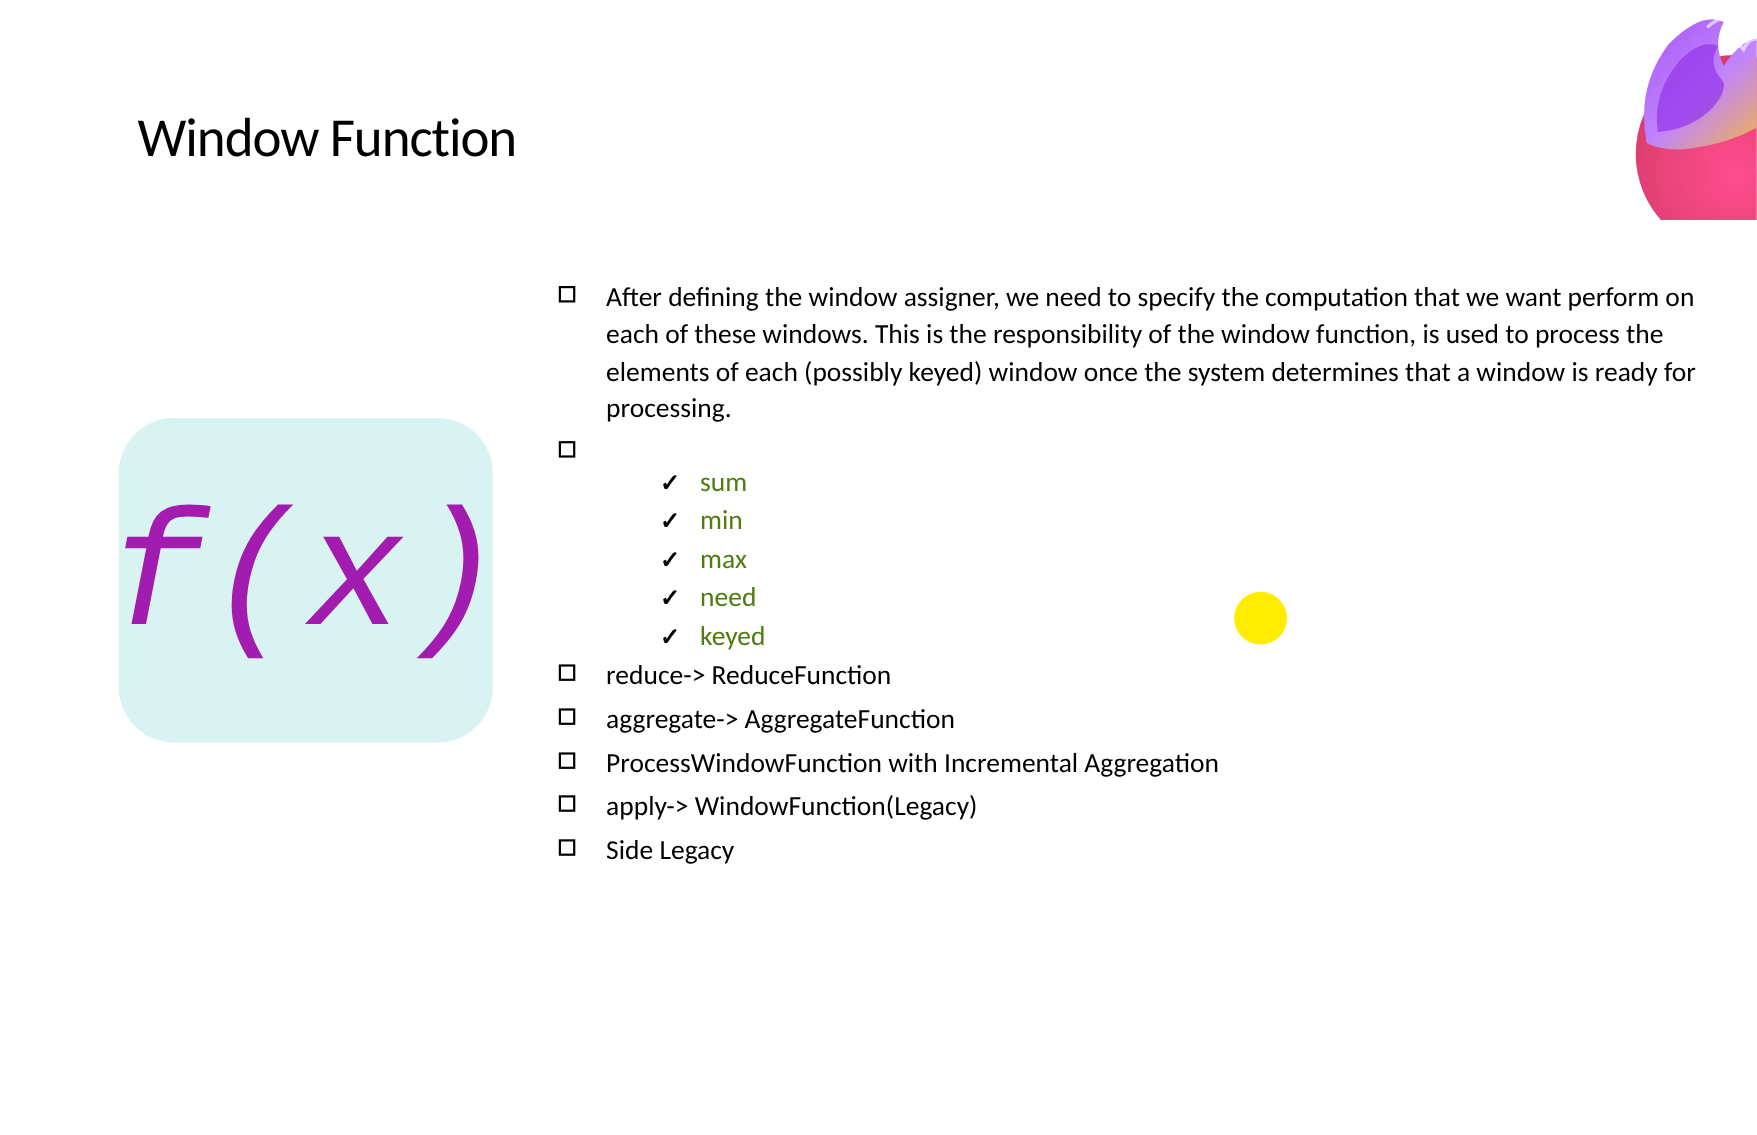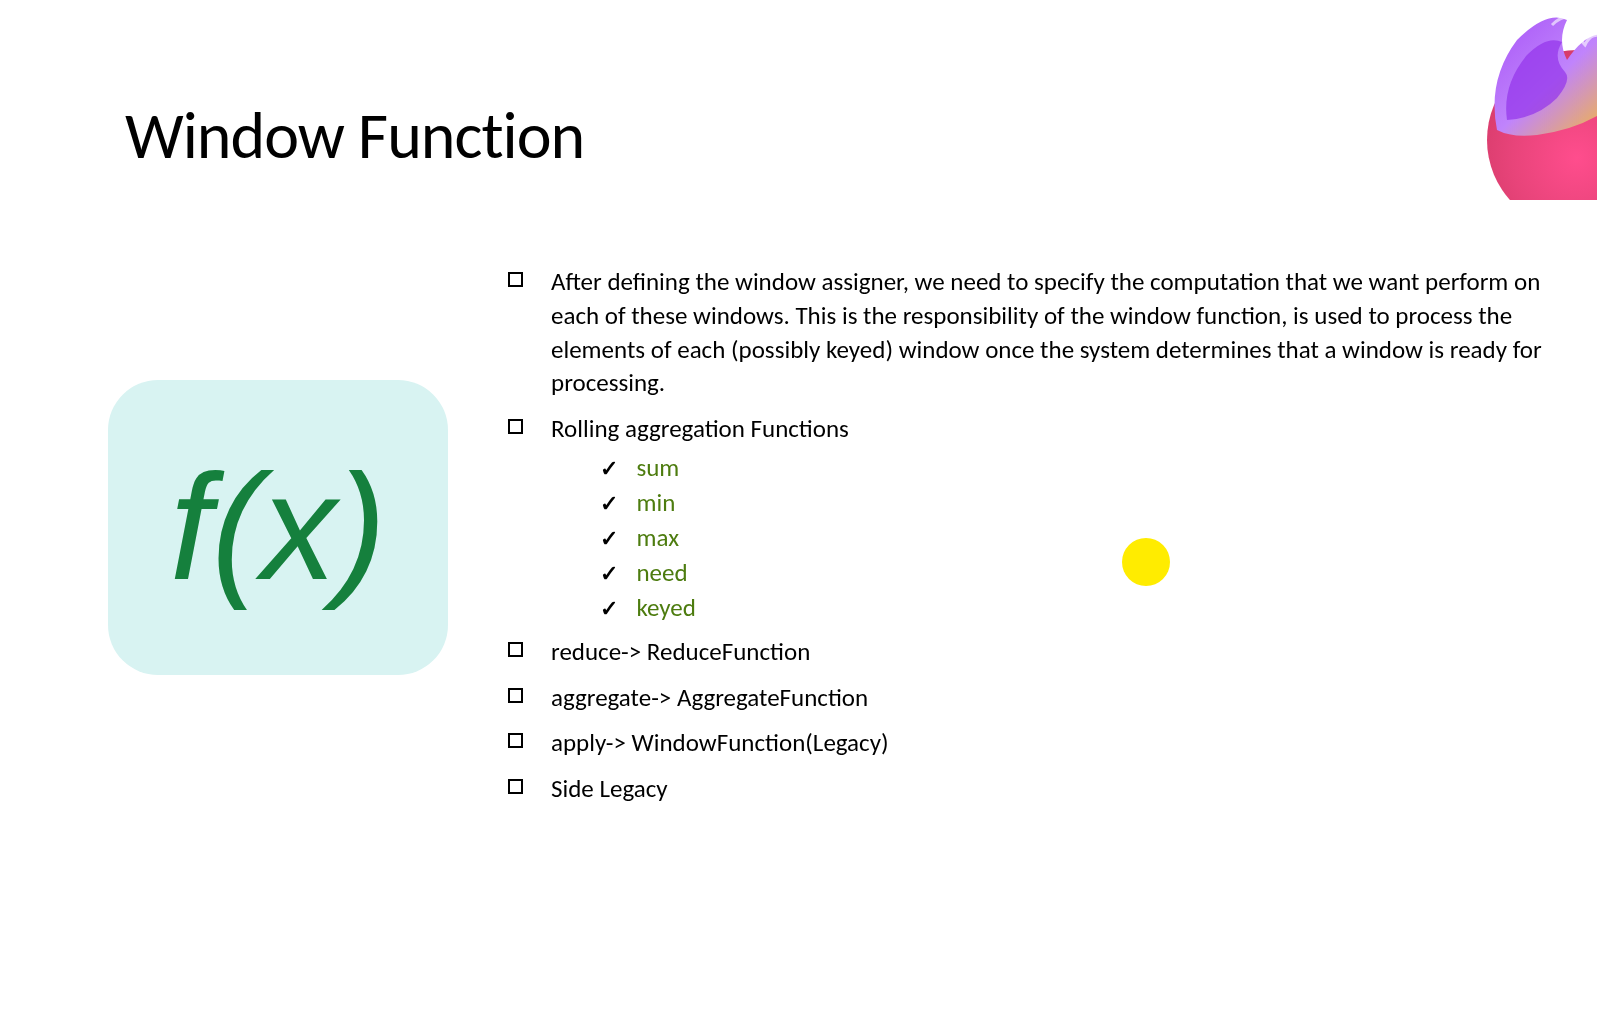--- a/index.html
+++ b/index.html
@@ -8,54 +8,53 @@
       background: #ffffff;
       width: 1597px;
       height: 1032px;
       position: relative;
       overflow: hidden;
     }
     .slide-title {
       position: absolute;
       top: 95px;
       left: 125px;
-      font-size: 66px;
+      font-size: 50px;
       font-weight: 400;
       color: #000000;
       letter-spacing: -1px;
     }
     .fx-box {
       position: absolute;
       top: 380px;
       left: 108px;
       width: 340px;
       height: 295px;
       background: #d8f3f2;
       border-radius: 50px;
       display: flex;
       align-items: center;
       justify-content: center;
     }
     .fx-text {
-      font-family: Liberation Sans, sans-serif;
+      font-family: Liberation Mono, monospace;
       font-style: italic;
       font-size: 150px;
-      color: #15803d;
+      color: #a21caf;
       font-weight: 400;
     }
     .content {
       position: absolute;
       top: 253px;
       left: 508px;
       right: 20px;
     }
     .bullet-item {
       display: flex;
       margin-bottom: 6px;
-      margin-top: 12px;
     }
     .bullet-square {
       width: 15px;
       height: 15px;
       border: 2.5px solid #000;
       margin-top: 7px;
       margin-right: 28px;
       flex-shrink: 0;
     }
     .bullet-text {
@@ -131,21 +130,20 @@
 
 <div class="content">
 
   <div class="bullet-item">
     <div class="bullet-square"></div>
     <div class="bullet-text">After defining the window assigner, we need to specify the computation that we want perform on each of these windows. This is the responsibility of the window function, is used to process the elements of each (possibly keyed) window once the system determines that a window is ready for processing.</div>
   </div>
 
   <div class="bullet-item">
     <div class="bullet-square"></div>
-    <div class="bullet-text">Rolling aggregation Functions</div>
   </div>
 
   <div class="sub-list">
     <div class="sub-item">
       <span class="check">✓</span>
       <span class="sub-text">sum</span>
     </div>
     <div class="sub-item">
       <span class="check">✓</span>
       <span class="sub-text">min</span>
@@ -168,20 +166,24 @@
     <div class="bullet-square"></div>
     <div class="bullet-text">reduce-&gt; ReduceFunction</div>
   </div>
 
   <div class="bullet-item">
     <div class="bullet-square"></div>
     <div class="bullet-text">aggregate-&gt; AggregateFunction</div>
   </div>
 
 
+  <div class="bullet-item">
+    <div class="bullet-square"></div>
+    <div class="bullet-text">ProcessWindowFunction with Incremental Aggregation</div>
+  </div>
 
   <div class="bullet-item">
     <div class="bullet-square"></div>
     <div class="bullet-text">apply-&gt; WindowFunction(Legacy)</div>
   </div>
 
   <div class="bullet-item">
     <div class="bullet-square"></div>
     <div class="bullet-text">Side Legacy</div>
   </div>

